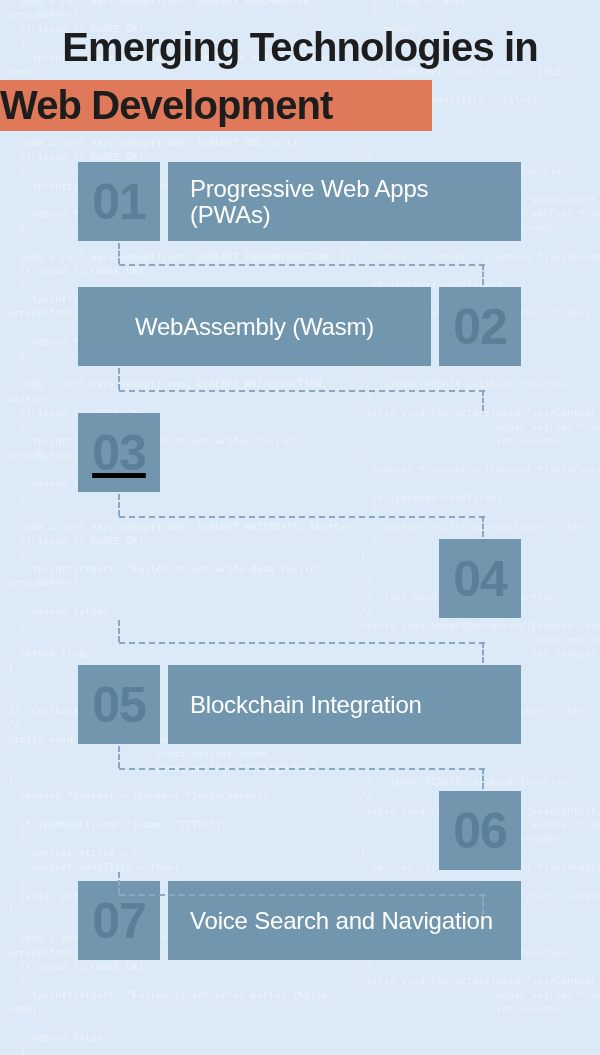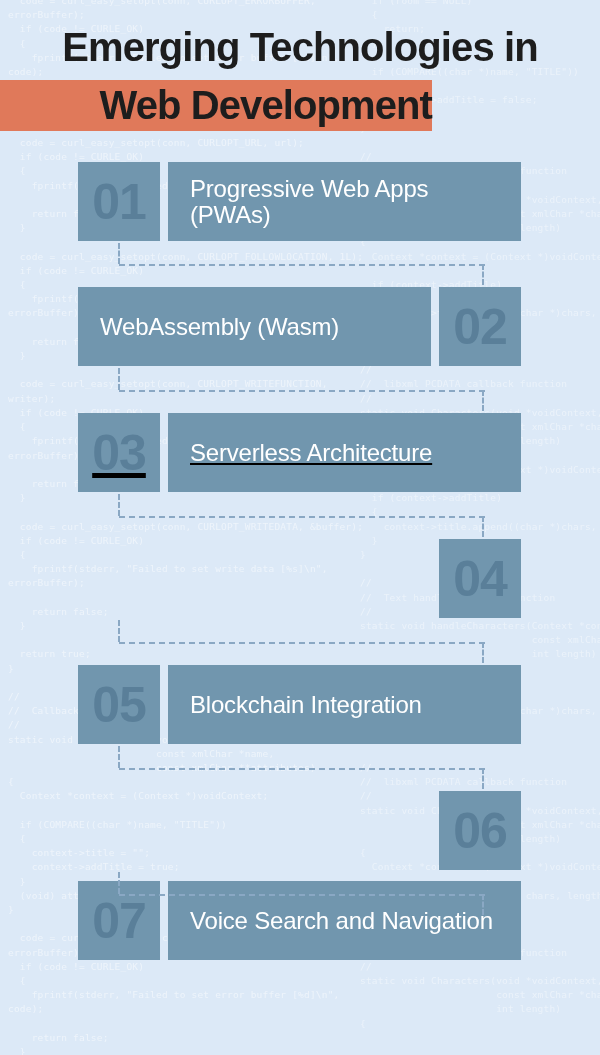--- a/index.html
+++ b/index.html
@@ -60,21 +60,21 @@
     top: 80px;
     width: 432px;
     height: 51px;
     background: #e0795a;
   }
   .title-line2 {
     position: absolute;
     left: 0;
     top: 82px;
     width: 432px;
-    text-align: right;
+    text-align: left;
     font-size: 40px;
     font-weight: bold;
     color: #1d1d1d;
     letter-spacing: -0.9px;
     line-height: 47px;
   }
 
   
   .rows {
     position: absolute;
@@ -110,21 +110,21 @@
   }
   .label-box {
     flex: 1 1 auto;
     background: #7196ae;
     display: flex;
     align-items: center;
     padding: 0 22px;
     box-sizing: border-box;
   }
   .label-box.align-left  { justify-content: flex-start; text-align: left; }
-  .label-box.align-right { justify-content: flex-start;  text-align: right; }
+  .label-box.align-right { justify-content: center;  text-align: right; }
   .label-text {
     font-size: 24px;
     color: #ffffff;
     line-height: 26px;
     letter-spacing: -0.2px;
   }
 
   
   .connector {
     position: absolute;
@@ -347,23 +347,20 @@
     </div>
     <div class="connector">
       <div class="conn-v-left" style="top: 368px; height: 21.5px;"></div>
       <div class="conn-h" style="top: 389.5px;"></div>
       <div class="conn-v-right" style="top: 389.5px; height: 21.5px;"></div>
     </div>
     <div class="row" style="top: 413px; text-decoration: underline;">
       <div class="num-box">
         <span class="num-text">03</span>
       </div>
-      <div class="label-box align-left">
-        <span class="label-text">Serverless Architecture</span>
-      </div>
     </div>
     <div class="connector">
       <div class="conn-v-left" style="top: 494px; height: 21.5px;"></div>
       <div class="conn-h" style="top: 515.5px;"></div>
       <div class="conn-v-right" style="top: 515.5px; height: 21.5px;"></div>
     </div>
     <div class="row reverse" style="top: 539px;">
       <div class="num-box">
         <span class="num-text">04</span>
       </div>

